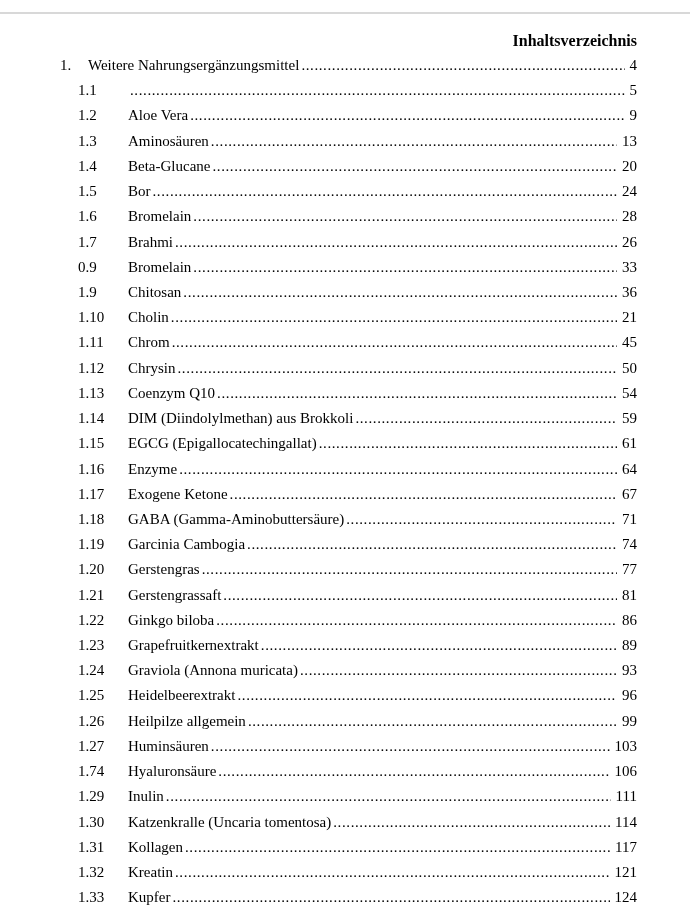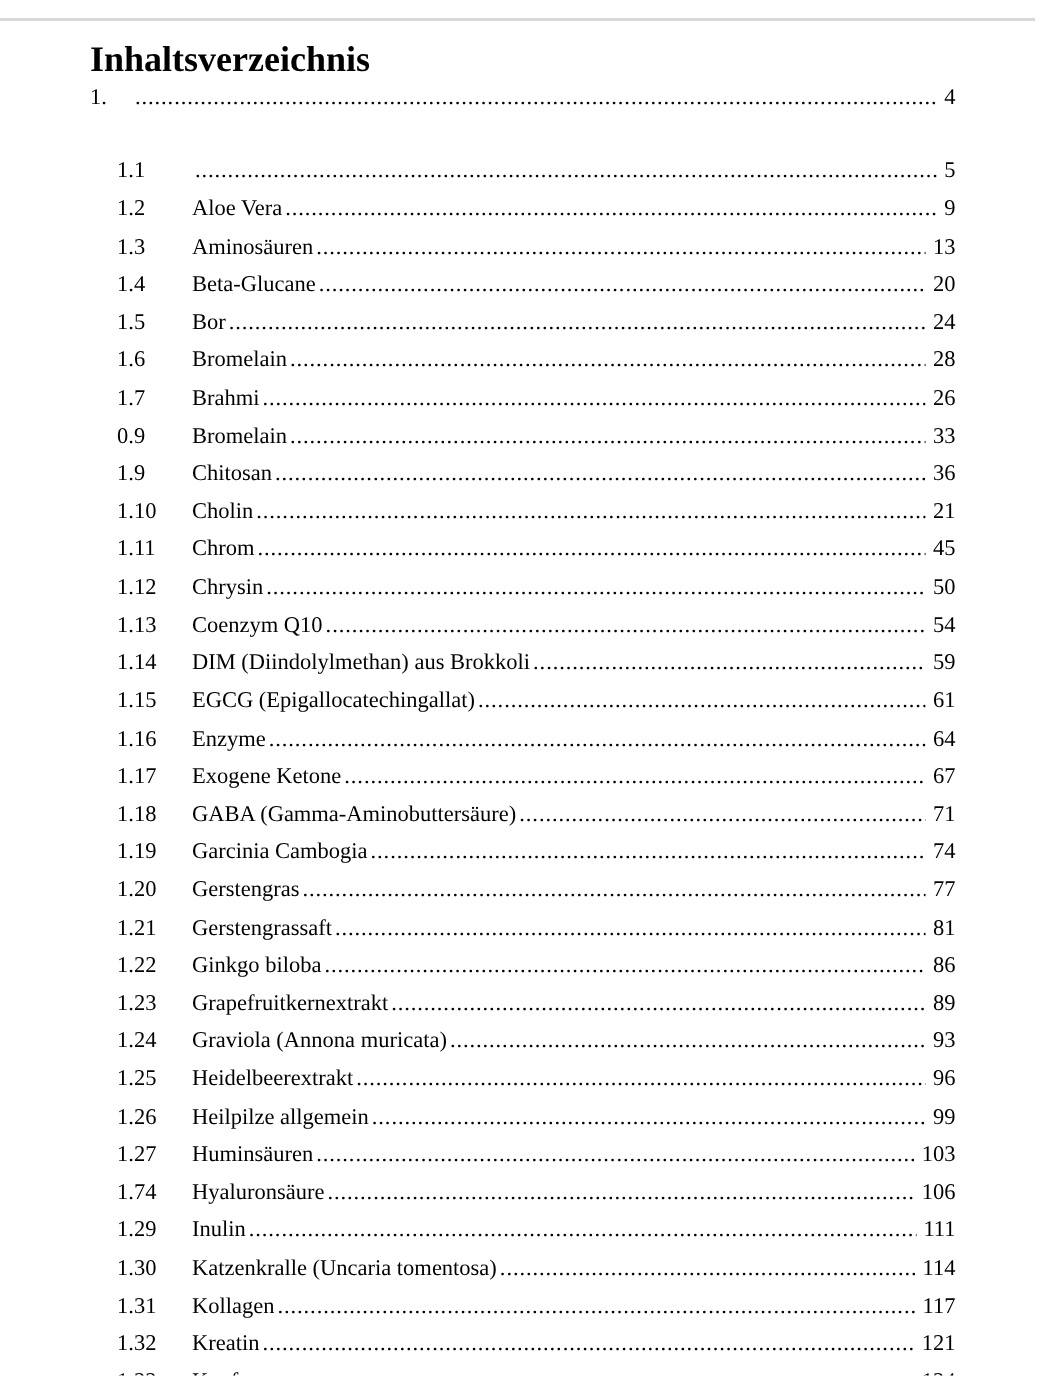--- a/index.html
+++ b/index.html
@@ -18,42 +18,42 @@
   .page-separator {
     position: absolute;
     top: 12px;
     left: 0;
     width: 690px;
     height: 2px;
     background: #d8d8d8;
   }
   .doc-title {
     margin: 28px 60px 0 60px;
-    text-align: left;
-    font-size: 24px;
+    text-align: right;
+    font-size: 16px;
     font-weight: bold;
     line-height: 25px;
   }
   .toc {
     margin-top: 0;
     padding-right: 60px;
   }
   .toc-row {
     display: flex;
     align-items: baseline;
     height: 25.23px;
     line-height: 25.23px;
     font-size: 15px;
     white-space: nowrap;
   }
   .toc-row.level-1 { padding-left: 60px; }
   .toc-row.level-2 { padding-left: 78px; }
   .toc-num { flex: none; }
   .level-1 .toc-num { width: 28px; }
-  .level-2 .toc-num { width: 50px; margin-top: 24px; }
+  .level-2 .toc-num { width: 50px; }
   .toc-label { flex: none; }
   .toc-leader {
     flex: 1 1 auto;
     overflow: hidden;
     white-space: nowrap;
     margin-left: 2px;
     margin-right: 5px;
     letter-spacing: 0.6px;
     min-width: 0;
   }
@@ -62,20 +62,21 @@
 </head>
 <body>
 
 <div class="page-separator"></div>
 
 <h1 class="doc-title">Inhaltsverzeichnis</h1>
 
 <div class="toc" id="toc">
     <div class="toc-row level-1">
       <span class="toc-num">1.</span>
+      <span class="toc-label">Weitere Nahrungsergänzungsmittel</span>
       <span class="toc-leader">............................................................................................................................................................................................................................................................................................................</span>
       <span class="toc-page">4</span>
     </div>
     <div class="toc-row level-2">
       <span class="toc-num">1.1</span>
       <span class="toc-leader">............................................................................................................................................................................................................................................................................................................</span>
       <span class="toc-page">5</span>
     </div>
     <div class="toc-row level-2">
       <span class="toc-num">1.2</span>

